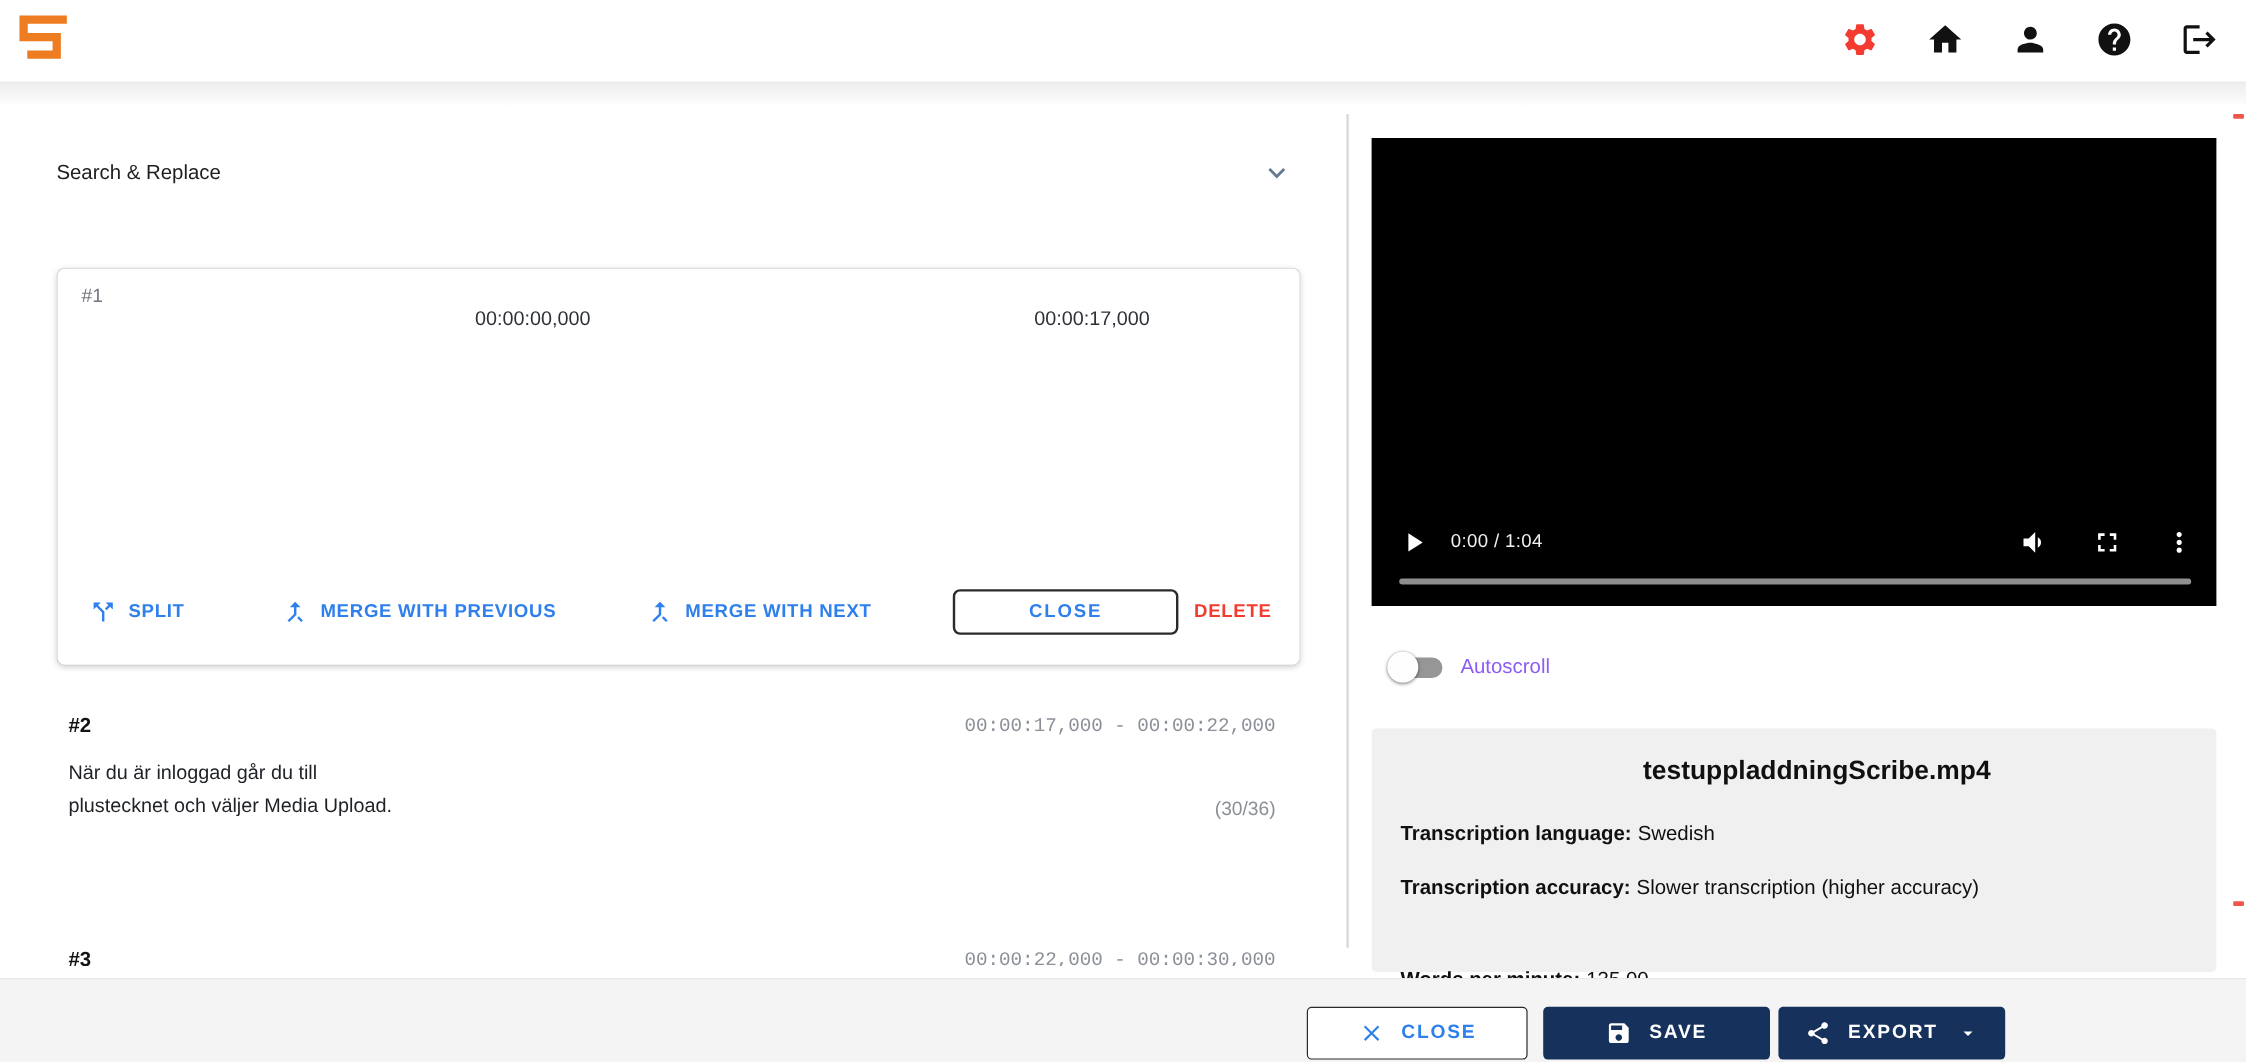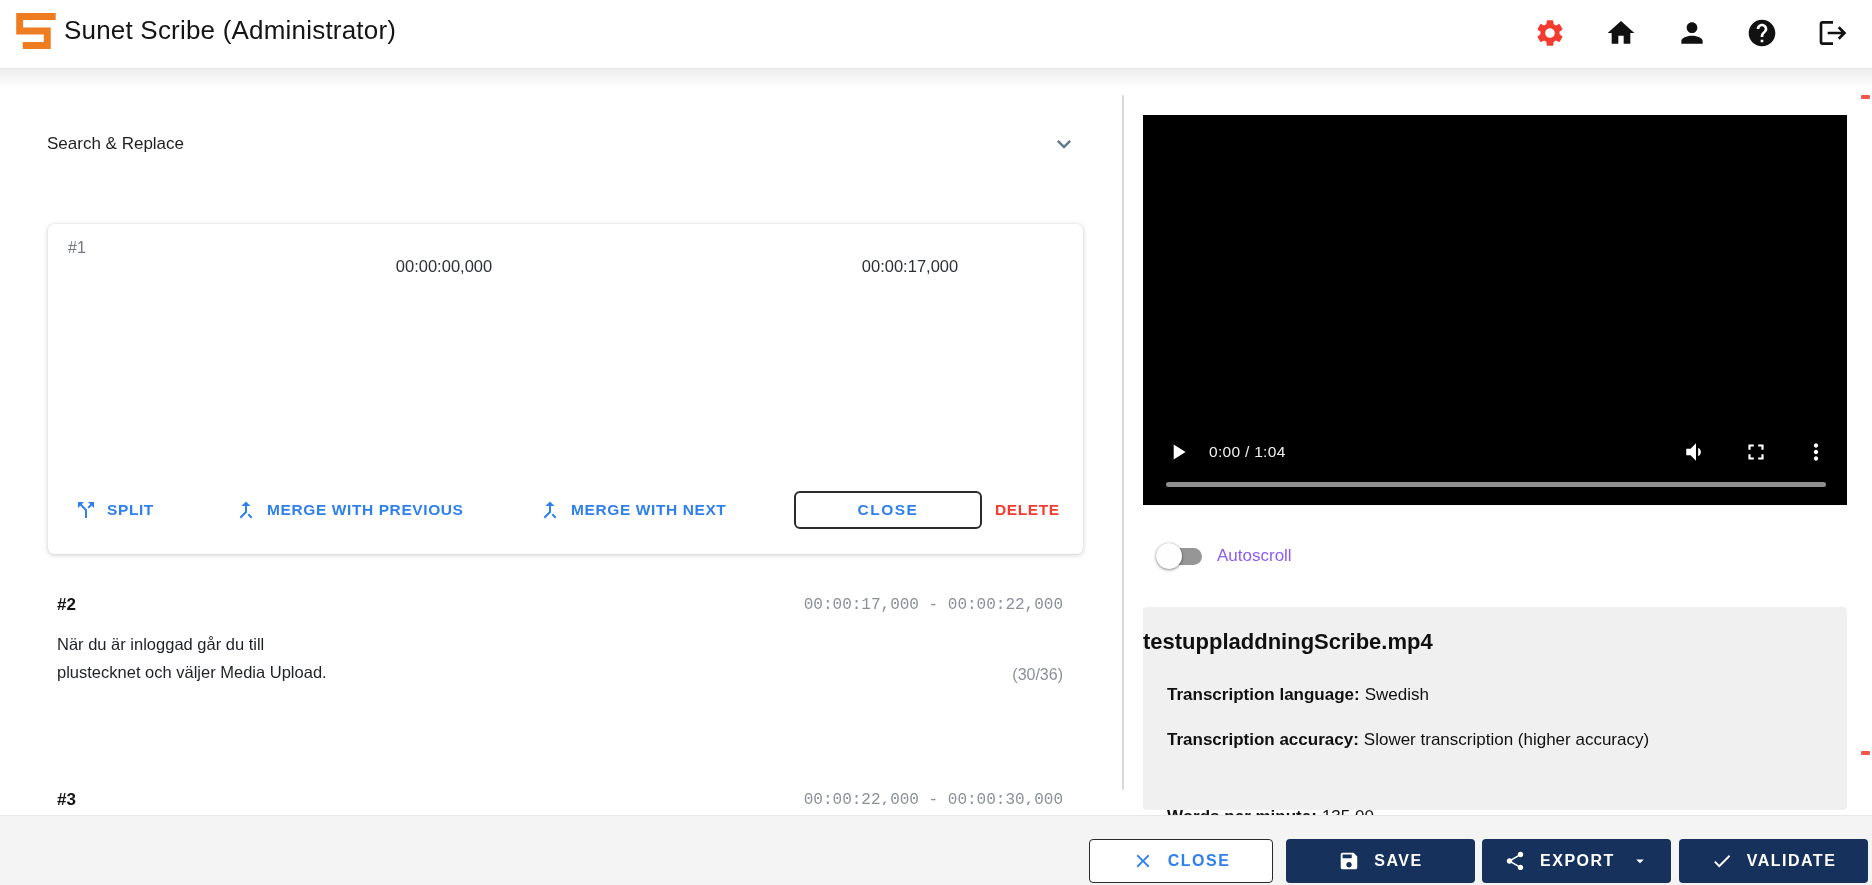--- a/index.html
+++ b/index.html
@@ -57,21 +57,21 @@
   .video-progress{position:absolute;left:23px;bottom:18px;width:660px;height:5px;background:#8f8f8f;border-radius:3px;cursor:pointer;}
 
   .autoscroll-row{position:absolute;left:1156px;top:541px;height:30px;display:flex;align-items:center;gap:15px;}
   .switch{position:relative;width:46px;height:26px;cursor:pointer;}
   .switch-track{position:absolute;left:7px;top:5px;width:39px;height:17px;border-radius:9px;background:#969696;}
   .switch-thumb{position:absolute;left:0;top:0;width:26px;height:26px;border-radius:50%;background:#fefefe;
                 box-shadow:0 1px 3px rgba(0,0,0,.45),0 0 1px rgba(0,0,0,.3);}
   .autoscroll-label{font-size:17px;color:#8b5cf6;}
 
   .media-card{position:absolute;left:1143px;top:607px;width:704px;height:203px;background:#f0f0f0;border-radius:4px;}
-  .media-filename{position:absolute;left:0;top:22px;width:100%;font-size:22px;font-weight:700;color:#101010;}
+  .media-filename{position:absolute;left:0;top:22px;width:100%;text-align:center;font-size:22px;font-weight:700;color:#101010;padding-left:19px;}
   .media-row{position:absolute;left:24px;font-size:17px;color:#101010;}
   .media-label{font-weight:700;}
   .media-value{margin-left:5px;}
 
   
   .footer{position:absolute;left:0;top:815px;width:1872px;height:70px;background:#f4f4f4;border-top:1px solid #e8e8e8;}
   .fbtn{position:absolute;top:23px;height:44px;box-sizing:border-box;border-radius:4px;display:flex;align-items:center;
         justify-content:center;gap:14px;font-size:16px;font-weight:700;letter-spacing:1.5px;cursor:pointer;}
   .fbtn svg{width:22px;height:22px;}
   .fbtn-close{left:1089px;width:184px;background:#fff;border:1px solid #2a2a2a;color:#2f80ed;}
@@ -85,21 +85,20 @@
 </style>
 </head>
 <body>
 
 <div class="screen">
 
   <div class="header">
     <svg class="logo" viewBox="0 0 60 52">
       <path d="M57 7 H10 V26 H46 V45 H14" fill="none" stroke="#ee7d22" stroke-width="9"></path>
     </svg>
-    <div class="app-title">Sunet Scribe (Administrator)</div>
 
     <div class="hicon" style="left:1534px;">
       <svg viewBox="0 0 24 24" fill="#f43b30">
           <path d="M19.14 12.94c.04-.3.06-.61.06-.94 0-.32-.02-.64-.07-.94l2.03-1.58c.18-.14.23-.41.12-.61l-1.92-3.32c-.12-.22-.37-.29-.59-.22l-2.39.96c-.5-.38-1.03-.7-1.62-.94l-.36-2.54c-.04-.24-.24-.41-.48-.41h-3.84c-.24 0-.43.17-.47.41l-.36 2.54c-.59.24-1.13.57-1.62.94l-2.39-.96c-.22-.08-.47 0-.59.22L2.74 8.87c-.12.21-.08.47.12.61l2.03 1.58c-.05.3-.09.63-.09.94s.02.64.07.94l-2.03 1.58c-.18.14-.23.41-.12.61l1.92 3.32c.12.22.37.29.59.22l2.39-.96c.5.38 1.03.7 1.62.94l.36 2.54c.05.24.24.41.48.41h3.84c.24 0 .44-.17.47-.41l.36-2.54c.59-.24 1.13-.56 1.62-.94l2.39.96c.22.08.47 0 .59-.22l1.92-3.32c.12-.22.07-.47-.12-.61l-2.01-1.58zM12 15.6c-1.98 0-3.6-1.62-3.6-3.6s1.62-3.6 3.6-3.6 3.6 1.62 3.6 3.6-1.62 3.6-3.6 3.6z"></path>
         </svg>
     </div>
     <div class="hicon" style="left:1605px;">
       <svg viewBox="0 0 24 24" fill="#111">
           <path d="M10 20v-6h4v6h5v-8h3L12 3 2 12h3v8z"></path>
         </svg>
@@ -236,24 +235,18 @@
       <svg class="caret" viewBox="0 0 24 24" fill="#fff">
           <path d="M7 10l5 5 5-5z"></path>
         </svg>
     </div>
     <div class="fbtn fbtn-dark fbtn-save">
       <svg viewBox="0 0 24 24" fill="#fff">
           <path d="M17 3H5c-1.11 0-2 .9-2 2v14c0 1.1.89 2 2 2h14c1.1 0 2-.9 2-2V7l-4-4zm-5 16c-1.66 0-3-1.34-3-3s1.34-3 3-3 3 1.34 3 3-1.34 3-3 3zm3-10H5V5h10v4z"></path>
         </svg>
       <span>SAVE</span>
     </div>
-    <div class="fbtn fbtn-dark fbtn-validate">
-      <svg viewBox="0 0 24 24" fill="#fff">
-          <path d="M9 16.17 4.83 12l-1.42 1.41L9 19 21 7l-1.41-1.41z"></path>
-        </svg>
-      <span>VALIDATE</span>
-    </div>
   </div>
 
   <div class="edge-marker" style="top:95px;"></div>
   <div class="edge-marker" style="top:751px;"></div>
 
 </div>
 
 </body></html>

